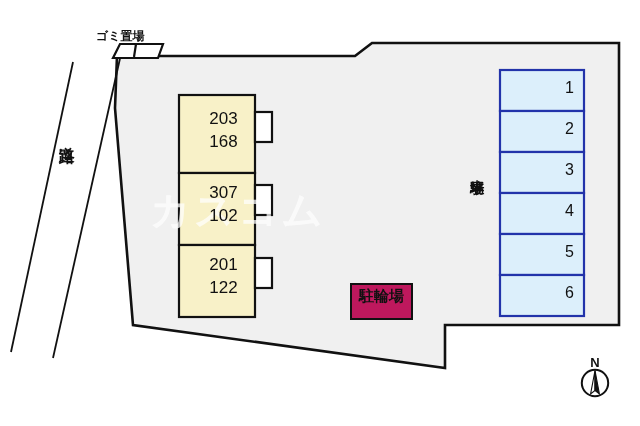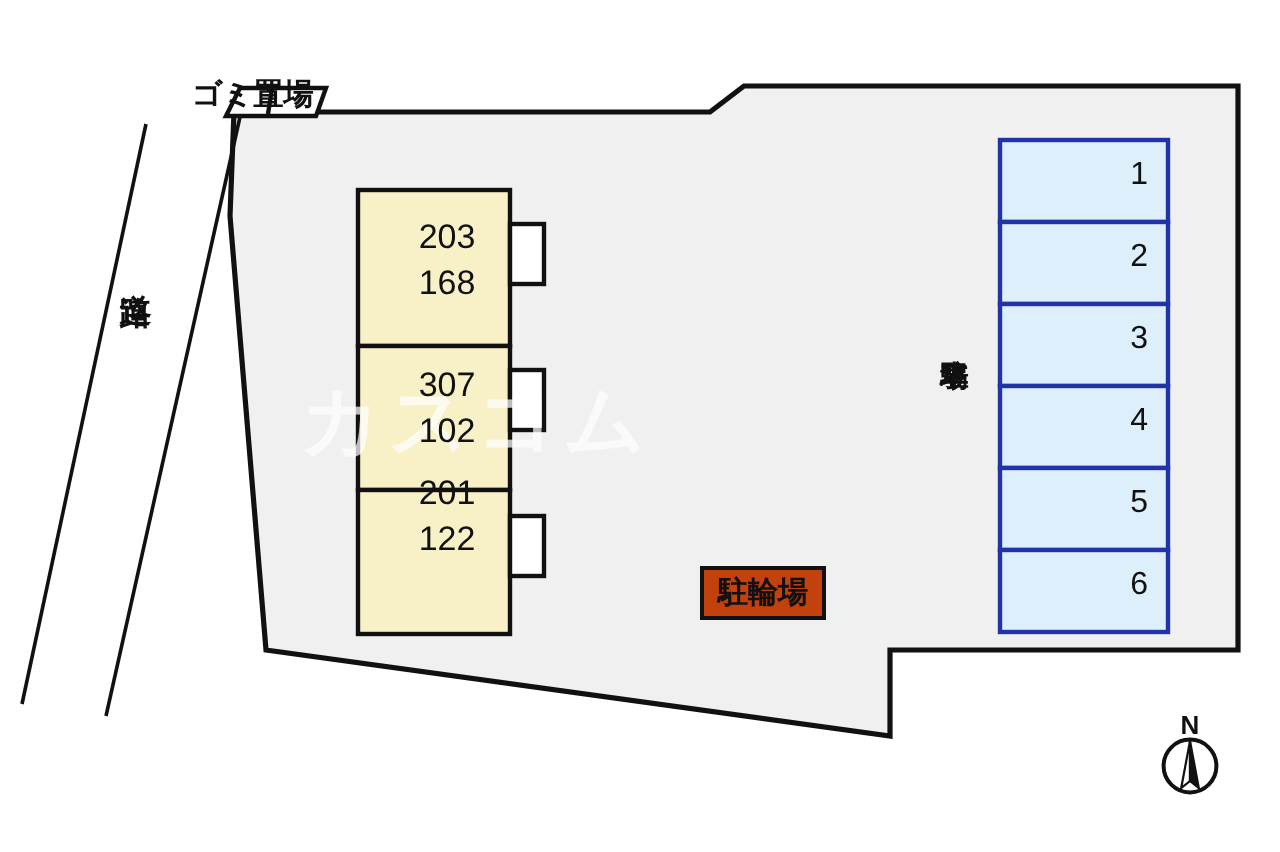--- a/index.html
+++ b/index.html
@@ -32,22 +32,22 @@
     line-height: 1.05;
   }
   .lbl-vert {
     writing-mode: vertical-rl;
     text-orientation: upright;
     letter-spacing: 1px;
   }
   
   #label-gomi {
     left: 96px;
-    top: 40px;
-    font-size: 15px;
+    top: 30px;
+    font-size: 12px;
     letter-spacing: 0px;
     text-align: center;
   }
   
   #label-road {
     left: 58px;
     top: 134px;
     font-size: 16px;
   }
   
@@ -55,22 +55,23 @@
     left: 470px;
     top: 168px;
     font-size: 14px;
   }
   
   #label-bicycle {
     left: 350px;
     top: 283px;
     font-size: 15px;
     border: 2px solid #111111;
-    background: #c2410c;
-    padding: 4px 7px 3px 7px;
+    background: #be185d;
+    padding: 4px 7px 13px 7px;
+    font-family: Liberation Serif, serif;
   }
   
   .unit-text {
     position: absolute;
     text-align: center;
     color: #111111;
     font-weight: normal;
     font-size: 17px;
     line-height: 1.35;
     width: 72px;
@@ -167,21 +168,21 @@
   <div class="lbl" id="label-bicycle">駐輪場</div>
 
   <div class="unit-text" style="left:181px; top:108px;">
     <span>203</span>
     <span>168</span>
   </div>
   <div class="unit-text" style="left:181px; top:182px;">
     <span>307</span>
     <span>102</span>
   </div>
-  <div class="unit-text" style="left:181px; top:236px;">
+  <div class="unit-text" style="left:181px; top:254px;">
     <span>201</span>
     <span>122</span>
   </div>
 
   <div class="stall-num" style="left:540px; top:79px;">1</div>
   <div class="stall-num" style="left:540px; top:120px;">2</div>
   <div class="stall-num" style="left:540px; top:161px;">3</div>
   <div class="stall-num" style="left:540px; top:202px;">4</div>
   <div class="stall-num" style="left:540px; top:243px;">5</div>
   <div class="stall-num" style="left:540px; top:284px;">6</div>

